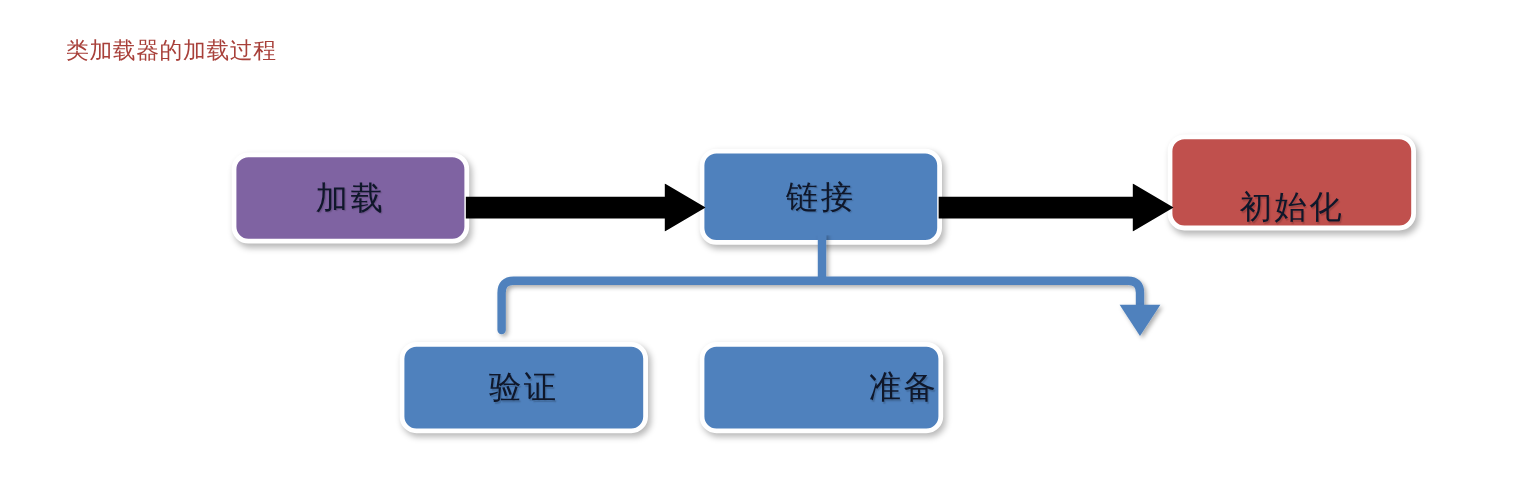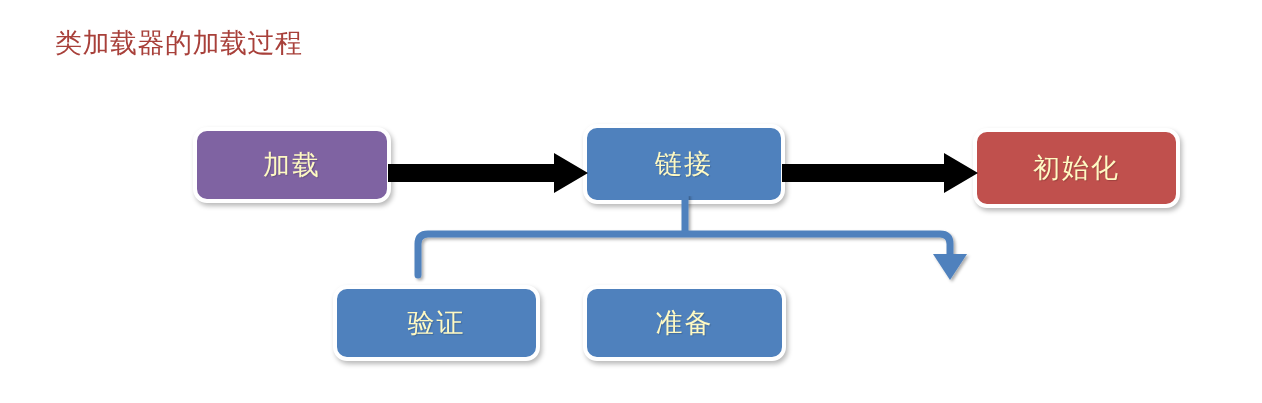--- a/index.html
+++ b/index.html
@@ -21,60 +21,60 @@
     top: 0;
     width: 1262px;
     height: 403px;
   }
 
   
   #title {
     position: absolute;
     left: 55px;
     top: 26px;
-    font-size: 27px;
+    font-size: 19px;
     line-height: 34px;
     letter-spacing: 0.5px;
     color: #A8403A;
     white-space: nowrap;
     font-family: "Liberation Serif", "DejaVu Serif", serif;
   }
 
   
   .node {
     position: absolute;
     box-sizing: border-box;
     border: 4px solid #ffffff;
     border-radius: 14px;
     background: #4F81BD;
     box-shadow: 2px 3px 5px rgba(0,0,0,0.28);
     display: flex;
     align-items: center;
     justify-content: center;
   }
   .node .label {
-    color: #fef9c3;
+    color: #0f172a;
     font-size: 27px;
     line-height: 30px;
     letter-spacing: 2px;
     text-shadow: 1px 1px 1px rgba(0,0,0,0.18);
     white-space: nowrap;
     font-family: "Liberation Serif", "DejaVu Serif", serif;
   }
   .node.purple { background: #7F63A2; }
   .node.blue   { background: #4F81BD; }
   .node.red    { background: #C0504D; }
 
   
   #node-load    { left: 193px; top: 127px; width: 198px; height: 76px; }
   #node-link    { left: 583px; top: 124px; width: 202px; height: 80px; justify-content: center; }
-  #node-init    { left: 973px; top: 128px; width: 207px; height: 80px; }
+  #node-init    { left: 973px; top: 112px; width: 207px; height: 80px; align-items: flex-end; }
   
   #node-verify  { left: 333px; top: 285px; width: 207px; height: 76px; text-align: center; }
-  #node-prepare { left: 583px; top: 285px; width: 203px; height: 76px; }
+  #node-prepare { left: 583px; top: 285px; width: 203px; height: 76px; justify-content: flex-end; }
   #node-resolve { left: 829px; top: 283px; width: 205px; height: 78px; }
 
   
   .block-arrow {
     position: absolute;
     height: 40px;
   }
   .block-arrow svg { display: block; }
   #arrow-load-link { left: 388px; top: 153px; width: 200px; }
   #arrow-link-init { left: 782px; top: 153px; width: 196px; }

